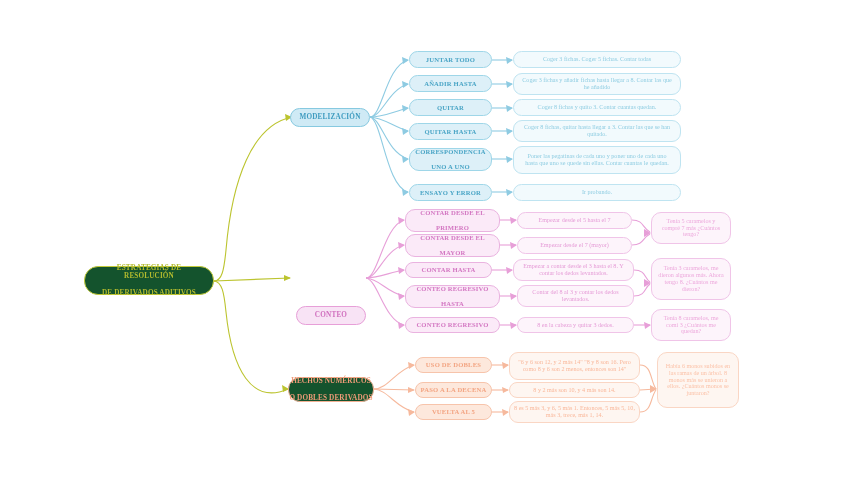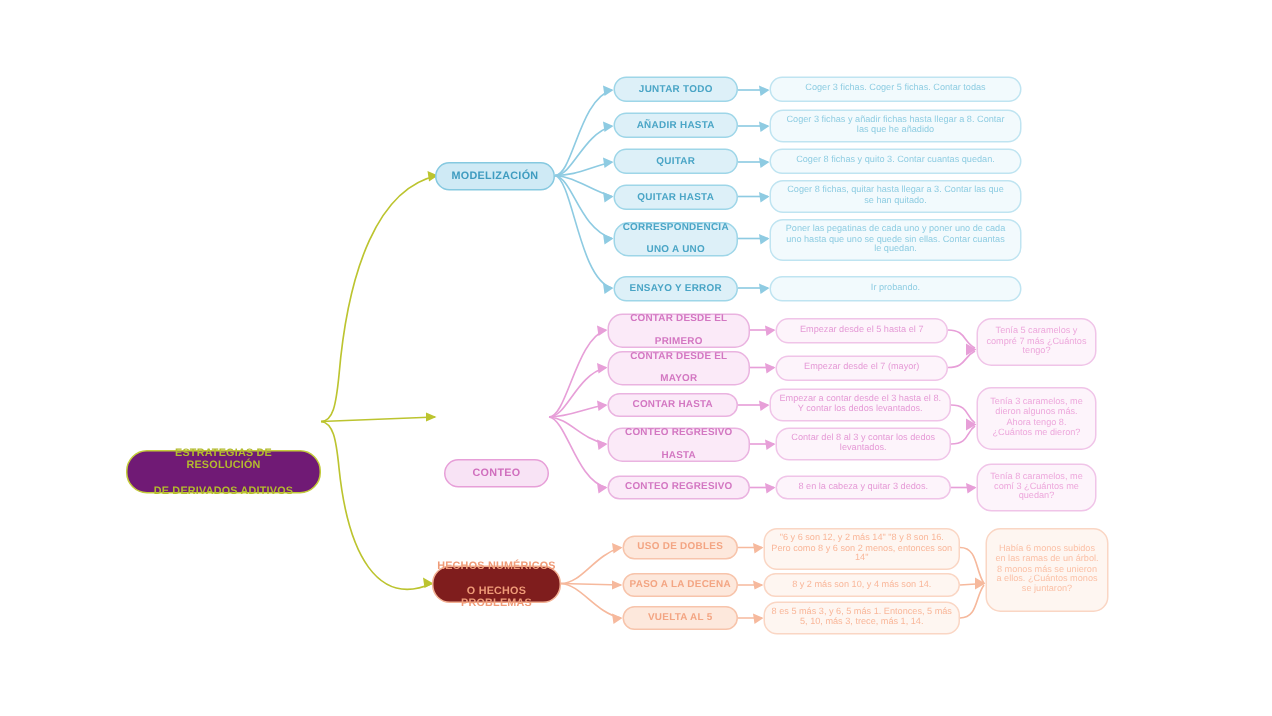--- a/index.html
+++ b/index.html
@@ -1,37 +1,37 @@
 <!DOCTYPE html>
 <html><head>
 <meta charset="utf-8">
 <style>
   html,body{margin:0;padding:0;background:#ffffff;}
   body{width:848px;height:477px;overflow:hidden;font-family:"Liberation Sans",sans-serif;}
   #canvas{position:relative;width:848px;height:477px;background:#fff;}
   svg.links{position:absolute;left:0;top:0;width:848px;height:477px;pointer-events:none;}
   .node{position:absolute;box-sizing:border-box;display:flex;align-items:center;justify-content:center;text-align:center;border-radius:999px;border-style:solid;border-width:1px;}
-  .node span{display:block;width:100%;line-height:1.12;}
-
-  
-  .root{background:#701a75;border-color:#c3cb3a;color:#b3bb2e;font-weight:bold;font-size:7.2px;letter-spacing:.15px;border-radius:14px;border-width:1.3px;margin-top:34px;}
+  .node span{display:block;width:100%;line-height:1.12;font-family:Liberation Serif, serif;}
+
+  
+  .root{background:#14532d;border-color:#c3cb3a;color:#b3bb2e;font-weight:bold;font-size:7.2px;letter-spacing:.15px;border-radius:14px;border-width:1.3px;}
 
   
   .b-main{background:#cfeaf5;border-color:#86c9e0;color:#3f9cc0;font-weight:bold;font-size:7.2px;letter-spacing:.2px;border-radius:12px;}
   .b-sub{background:#ddf0f8;border-color:#9ed6e8;color:#4aa5c6;font-weight:bold;font-size:6.6px;letter-spacing:.2px;border-radius:10px;}
   .b-desc{background:#f2fafd;border-color:#bfe4f1;color:#8fcde2;font-size:6.1px;border-radius:9px;}
 
   
   .p-main{background:#f8e3f5;border-color:#e79fd8;color:#d06fbe;font-weight:bold;font-size:7.2px;letter-spacing:.2px;border-radius:12px;}
   .p-sub{background:#fbeaf8;border-color:#eab3e0;color:#d377c2;font-weight:bold;font-size:6.6px;letter-spacing:.15px;border-radius:10px;}
   .p-desc{background:#fdf4fb;border-color:#f0c4e8;color:#e59ad6;font-size:6.1px;border-radius:9px;}
   .p-ex{background:#fdf4fb;border-color:#f0c4e8;color:#eda8dc;font-size:6.1px;border-radius:10px;}
 
   
-  .o-main{background:#7f1d1d;border-color:#f3b194;color:#ef9b78;font-weight:bold;font-size:7.2px;letter-spacing:.15px;border-radius:12px;}
+  .o-main{background:#14532d;border-color:#f3b194;color:#ef9b78;font-weight:bold;font-size:7.2px;letter-spacing:.15px;border-radius:12px;}
   .o-sub{background:#fde8dc;border-color:#f7c4ab;color:#f3a583;font-weight:bold;font-size:6.6px;letter-spacing:.2px;border-radius:10px;}
   .o-desc{background:#fef6f1;border-color:#fad6c4;color:#f9b79a;font-size:6.1px;border-radius:9px;}
   .o-ex{background:#fef6f1;border-color:#fad6c4;color:#fbc1a7;font-size:6.1px;border-radius:10px;}
 </style>
 </head>
 <body>
 
 <div id="canvas">
 
   <svg class="links" viewBox="0 0 848 477">
@@ -240,21 +240,21 @@
   <div class="node p-ex" style="left:651px;top:258px;width:80px;height:42px;padding:0 5px;">
     <span>Tenía 3 caramelos, me dieron algunos más. Ahora tengo 8. ¿Cuántos me dieron?</span>
   </div>
   <div class="node p-ex" style="left:651px;top:309px;width:80px;height:32px;padding:0 5px;">
     <span>Tenía 8 caramelos, me comí 3  ¿Cuántos me quedan?</span>
   </div>
 
   <div class="node o-main" style="left:288px;top:377px;width:86px;height:25px;">
     <span>
       <span>HECHOS NUMÉRICOS</span><br>
-      <span>O HECHOS PROBLEMAS</span>
+      <span>O DOBLES DERIVADOS</span>
     </span>
   </div>
 
   <div class="node o-sub" style="left:415px;top:357px;width:77px;height:16px;">
     <span>USO DE DOBLES</span>
   </div>
   <div class="node o-desc" style="left:509px;top:352px;width:131px;height:28px;padding:0 4px;">
     <span>"6 y 6 son 12, y 2 más 14" "8 y 8 son 16. Pero como 8 y 6 son 2 menos, entonces son 14"</span>
   </div>
 

